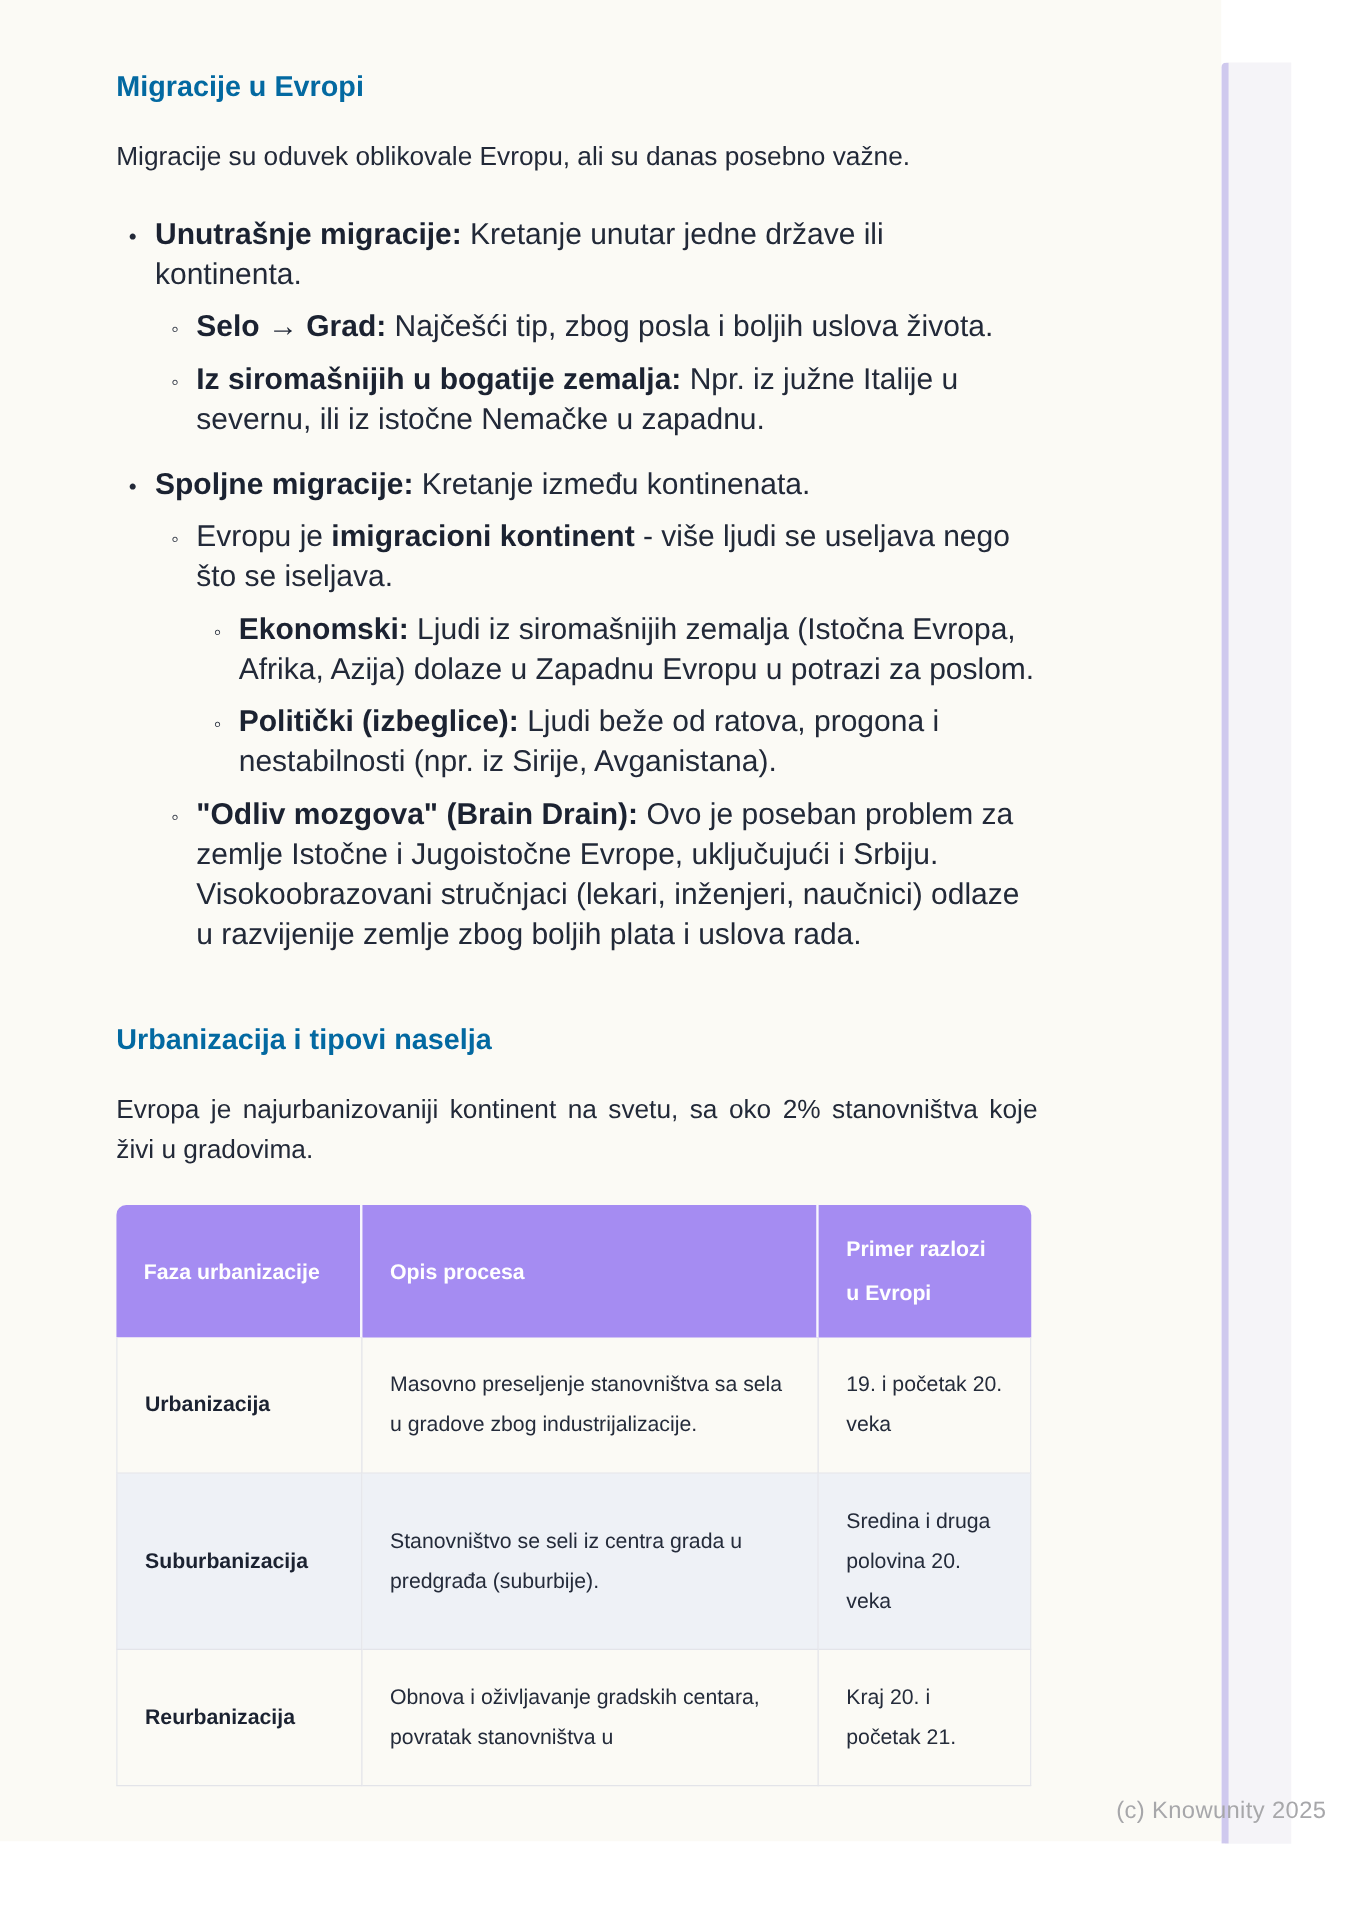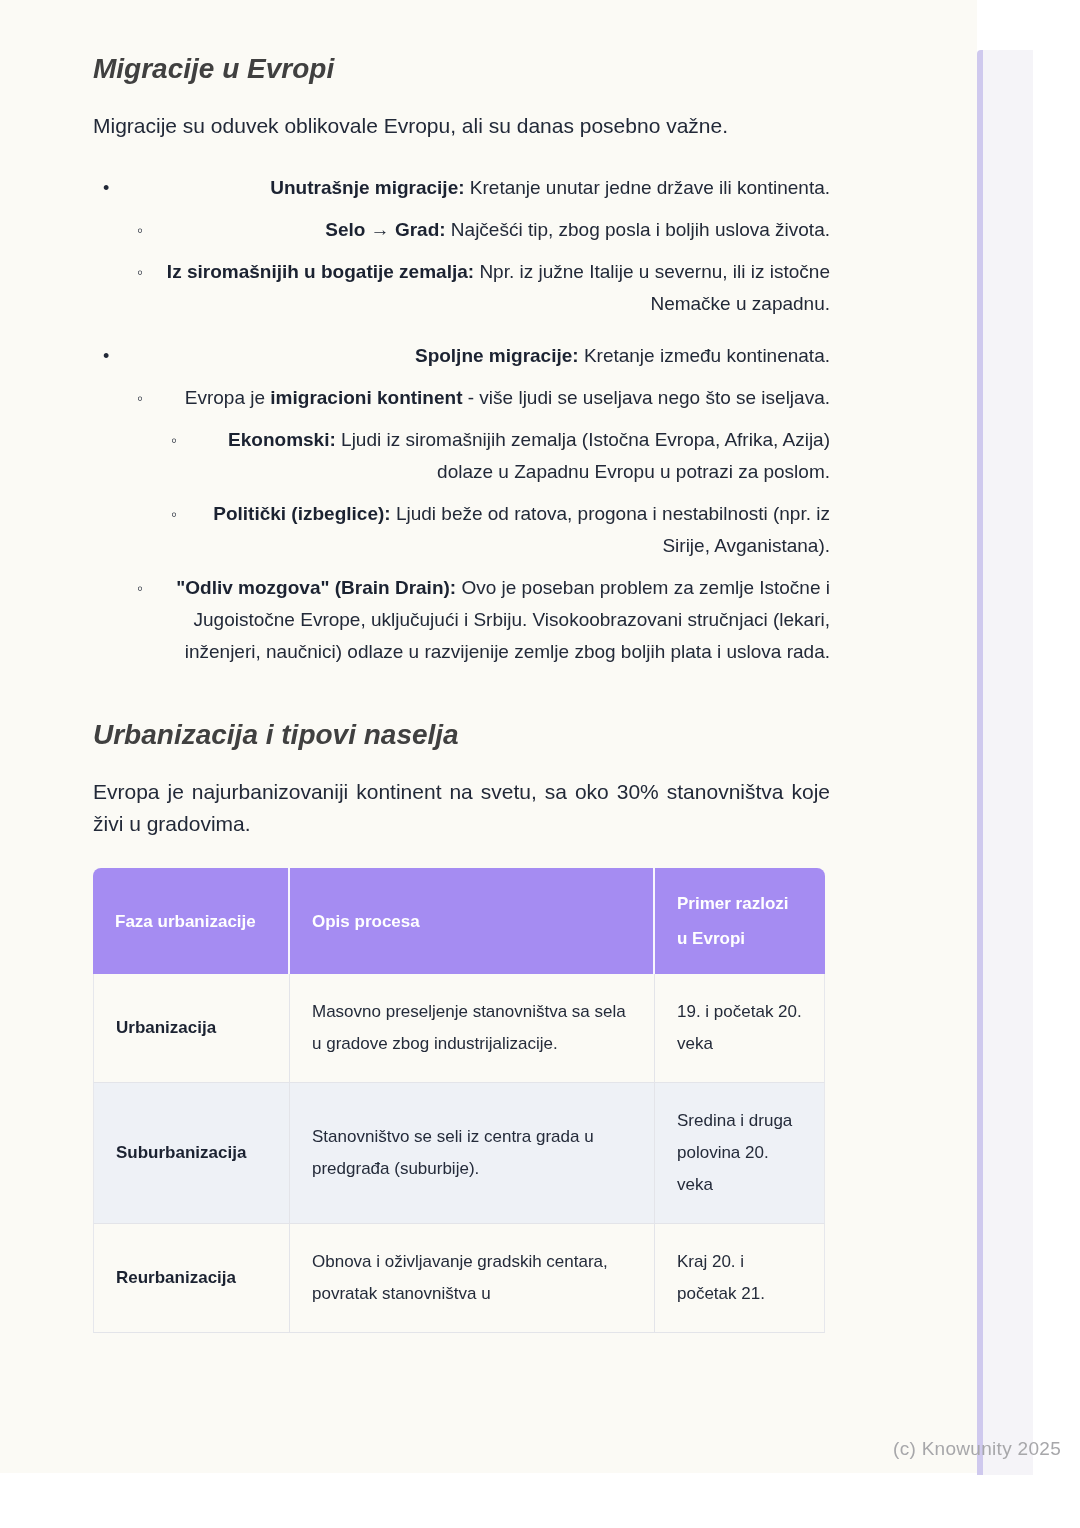--- a/index.html
+++ b/index.html
@@ -11,30 +11,30 @@
   }
   .page {
     position:absolute; left:0; top:0;
     width:977px; height:1473px;
     background:#fbfaf5;
     overflow:hidden;
     color:#222938;
   }
   .content { margin-left:93px; width:737px; }
   .sec-heading {
-    color:#404040; font-size:28px; font-weight:700;
-    line-height:26px; margin:0;font-style:italic;
+    color:#0369a1; font-size:23px; font-weight:700;
+    line-height:26px; margin:0;
   }
   #heading-1 { padding-top:56px; }
   #heading-2 { padding-top:44px; }
   .intro { font-size:21px; line-height:32px; margin:28px 0 0 0; }
   .intro.justify { text-align:justify; }
   
   .doc-list { margin-top:30px; }
-  .li { position:relative; font-size:19px; line-height:32px;text-align:right; }
+  .li { position:relative; font-size:24px; line-height:32px; }
   .li .seg.b { font-weight:700; color:#1b2231; }
   .li.lvl1 { padding-left:31px; margin:20px 0 10px 0; }
   .li.lvl2 { padding-left:64px; margin:10px 0; }
   .li.lvl3 { padding-left:98px; margin:10px 0; }
   .marker { position:absolute; top:0; color:#222938; }
   .li.lvl1 .marker { left:10px; }
   .li.lvl2 .marker { left:44px; }
   .li.lvl3 .marker { left:78px; }
   .marker.disc::before { content:"\2022"; font-size:18px; }
   .marker.circle::before { content:"\25E6"; font-size:17px; font-weight:700; }
@@ -85,29 +85,29 @@
 
     <h1 id="heading-1" class="sec-heading">Migracije u Evropi</h1>
 
     <p class="intro">Migracije su oduvek oblikovale Evropu, ali su danas posebno važne.</p>
 
     <div id="migration-list" class="doc-list">
         <div class="li lvl1"><span class="marker disc"></span><span class="txt"><span class="seg b">Unutrašnje migracije:</span><span class="seg"> Kretanje unutar jedne države ili kontinenta.</span></span></div>
         <div class="li lvl2"><span class="marker circle"></span><span class="txt"><span class="seg b">Selo → Grad:</span><span class="seg"> Najčešći tip, zbog posla i boljih uslova života.</span></span></div>
         <div class="li lvl2"><span class="marker circle"></span><span class="txt"><span class="seg b">Iz siromašnijih u bogatije zemalja:</span><span class="seg"> Npr. iz južne Italije u severnu, ili iz istočne Nemačke u zapadnu.</span></span></div>
         <div class="li lvl1"><span class="marker disc"></span><span class="txt"><span class="seg b">Spoljne migracije:</span><span class="seg"> Kretanje između kontinenata.</span></span></div>
-        <div class="li lvl2"><span class="marker circle"></span><span class="txt"><span class="seg">Evropa je </span><span class="seg b">imigracioni kontinent</span><span class="seg"> - više ljudi se useljava nego što se iseljava.</span></span></div>
+        <div class="li lvl2"><span class="marker circle"></span><span class="txt"><span class="seg">Evropu je </span><span class="seg b">imigracioni kontinent</span><span class="seg"> - više ljudi se useljava nego što se iseljava.</span></span></div>
         <div class="li lvl3"><span class="marker circle"></span><span class="txt"><span class="seg b">Ekonomski:</span><span class="seg"> Ljudi iz siromašnijih zemalja (Istočna Evropa, Afrika, Azija) dolaze u Zapadnu Evropu u potrazi za poslom.</span></span></div>
         <div class="li lvl3"><span class="marker circle"></span><span class="txt"><span class="seg b">Politički (izbeglice):</span><span class="seg"> Ljudi beže od ratova, progona i nestabilnosti (npr. iz Sirije, Avganistana).</span></span></div>
         <div class="li lvl2"><span class="marker circle"></span><span class="txt"><span class="seg b">"Odliv mozgova" (Brain Drain):</span><span class="seg"> Ovo je poseban problem za zemlje Istočne i Jugoistočne Evrope, uključujući i Srbiju. Visokoobrazovani stručnjaci (lekari, inženjeri, naučnici) odlaze u razvijenije zemlje zbog boljih plata i uslova rada.</span></span></div>
       </div>
 
     <h1 id="heading-2" class="sec-heading">Urbanizacija i tipovi naselja</h1>
 
-    <p class="intro justify">Evropa je najurbanizovaniji kontinent na svetu, sa oko 30% stanovništva koje živi u gradovima.</p>
+    <p class="intro justify">Evropa je najurbanizovaniji kontinent na svetu, sa oko 2% stanovništva koje živi u gradovima.</p>
 
     <table class="urb-table">
       <colgroup>
           <col class="c1">
           <col class="c2">
           <col class="c3">
         </colgroup>
       <thead>
         <tr id="urb-head-row">
             <th>Faza urbanizacije</th>

